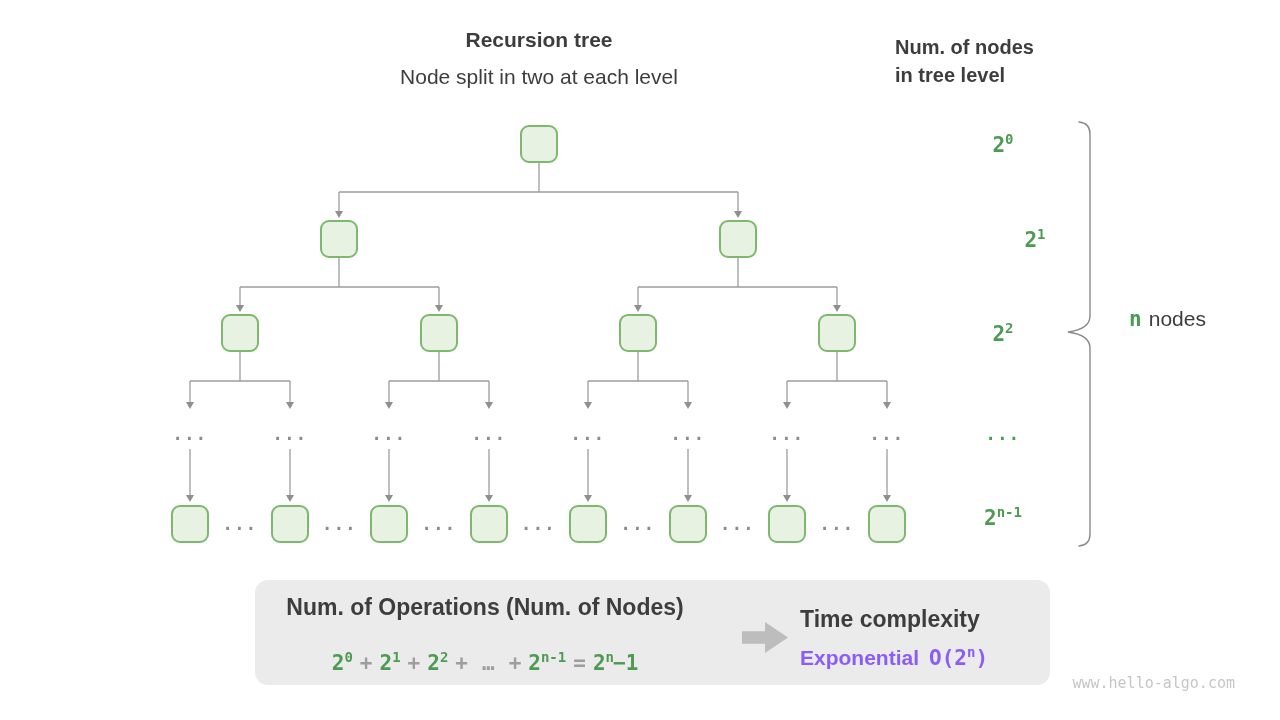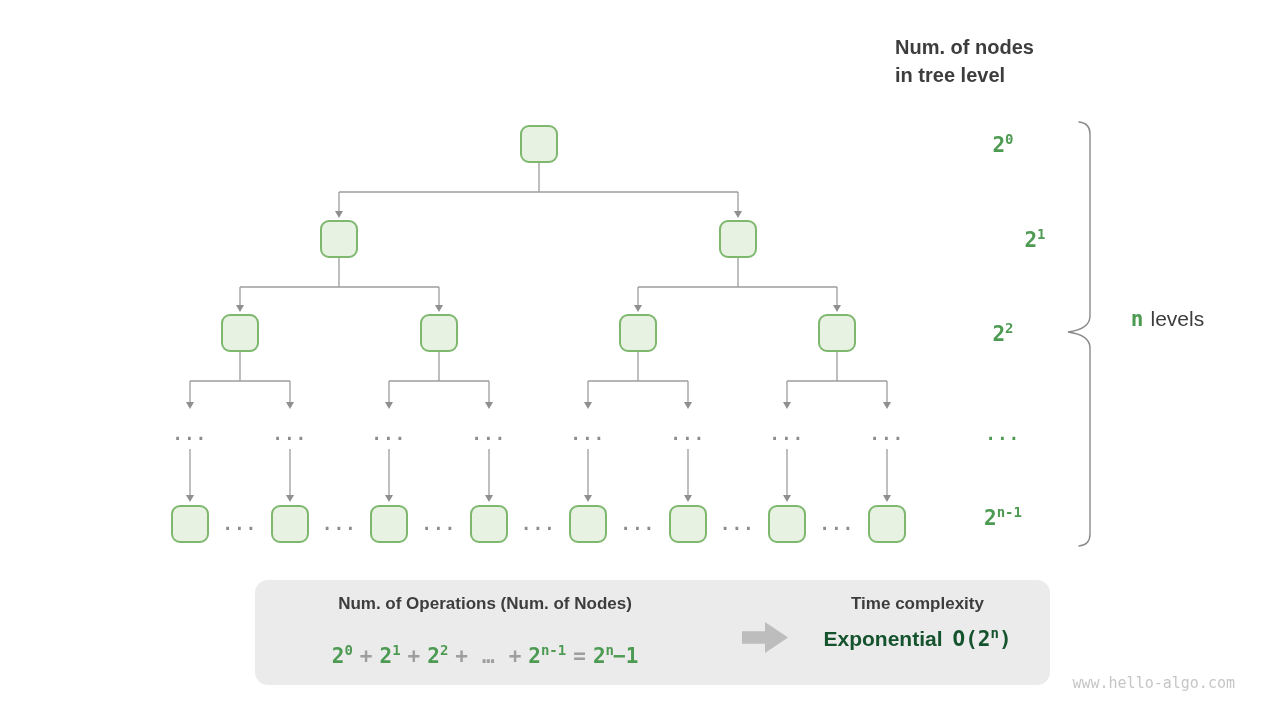--- a/index.html
+++ b/index.html
@@ -31,43 +31,47 @@
   
   .brace-label{position:absolute;left:1100px;top:305px;width:135px;text-align:center;
                font-size:21px;color:#3d3d3d;line-height:28px;}
   .brace-label .n{color:#4d9b52;font-weight:bold;font-family:"DejaVu Sans Mono",monospace;
                   margin-right:7px;}
 
   
   .summary{position:absolute;left:255px;top:580px;width:795px;height:105px;
            background:#ebebeb;border-radius:13px;}
   .sum-left{position:absolute;left:5px;top:14px;width:450px;text-align:center;}
-  .sum-title{font-size:17px;font-weight:bold;color:#3d3d3d;}
+  .sum-title{font-size:23px;font-weight:bold;color:#3d3d3d;}
   .formula{margin-top:28px;font-size:21px;font-weight:bold;white-space:nowrap;
            font-family:"DejaVu Sans Mono",monospace;}
   .formula sup{font-size:14px;}
   .formula .g{color:#4d9b52;}
   .formula .o{color:#9e9e9e;margin:0 7px;}
   .formula .tight{margin-left:-1px;}
   .block-arrow{position:absolute;left:487px;top:42px;width:46px;height:31px;background:#bdbdbd;
                clip-path:polygon(0 30%,50% 30%,50% 0,100% 50%,50% 100%,50% 70%,0 70%);}
-  .sum-right{position:absolute;left:545px;top:14px;width:235px;text-align:center;}
-  .complexity{margin-top:11px;font-size:21px;font-weight:bold;color:#14532d;white-space:nowrap;}
+  .sum-right{position:absolute;left:545px;top:26px;width:235px;text-align:left;}
+  .complexity{margin-top:11px;font-size:21px;font-weight:bold;color:#8b5cf6;white-space:nowrap;}
   .complexity .word{margin-right:10px;}
   .complexity .oexp{font-family:"DejaVu Sans Mono",monospace;}
   .complexity sup{font-size:14px;}
 
   .watermark{position:absolute;left:1060px;top:674px;width:175px;text-align:right;
              font-family:"DejaVu Sans Mono",monospace;font-size:15px;color:#c6c6c6;}
 </style>
 </head>
 <body>
 
 <div class="canvas">
 
+  <div class="title-block">
+    <div class="diagram-title">Recursion tree</div>
+    <div class="diagram-subtitle">Node split in two at each level</div>
+  </div>
 
   <div class="right-header">
     <div>Num. of nodes</div>
     <div>in tree level</div>
   </div>
 
   <svg id="connector-layer" class="layer" width="1280" height="720">
       <line class="cline" x1="539" y1="163" x2="539" y2="192"></line>
       <line class="cline" x1="339" y1="192" x2="738" y2="192"></line>
       <line class="cline" x1="339" y1="192" x2="339" y2="211"></line>
@@ -166,21 +170,21 @@
       <div class="lvl-label" style="left: 1003px; top: 333px;">2<sup>2</sup></div>
       <div class="lvl-label green-dots" style="left: 1003px; top: 434px;">...</div>
       <div class="lvl-label" style="left: 1003px; top: 517px;">2<sup>n-1</sup></div>
     </div>
 
   <svg class="layer" width="1280" height="720">
     <path class="brace" d="M 1079 122 Q 1090 123 1090 134 L 1090 316 Q 1090 329 1068 332 Q 1090 335 1090 348 L 1090 534 Q 1090 545 1079 546"></path>
   </svg>
 
   <div class="brace-label">
-    <div><span class="n">n</span><span>levels</span></div>
+    <div><span class="n">n</span><span>nodes</span></div>
   </div>
 
   <div class="summary">
     <div class="sum-left">
       <div class="sum-title">Num. of Operations (Num. of Nodes)</div>
       <div class="formula" id="formula"><span class="g">2<sup>0</sup></span><span class="o">+</span><span class="g">2<sup>1</sup></span><span class="o">+</span><span class="g">2<sup>2</sup></span><span class="o">+</span><span class="o">…</span><span class="o">+</span><span class="g">2<sup>n-1</sup></span><span class="o">=</span><span class="g">2<sup>n</sup></span><span class="g tight">−1</span></div>
     </div>
     <div class="block-arrow"></div>
     <div class="sum-right">
       <div class="sum-title">Time complexity</div>

